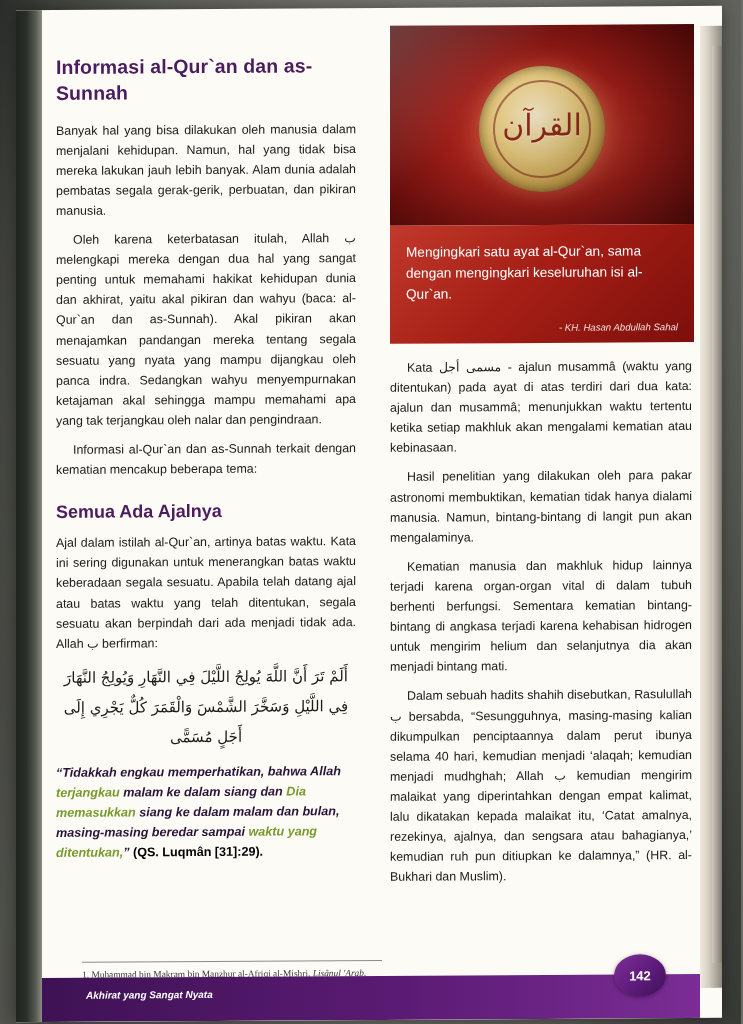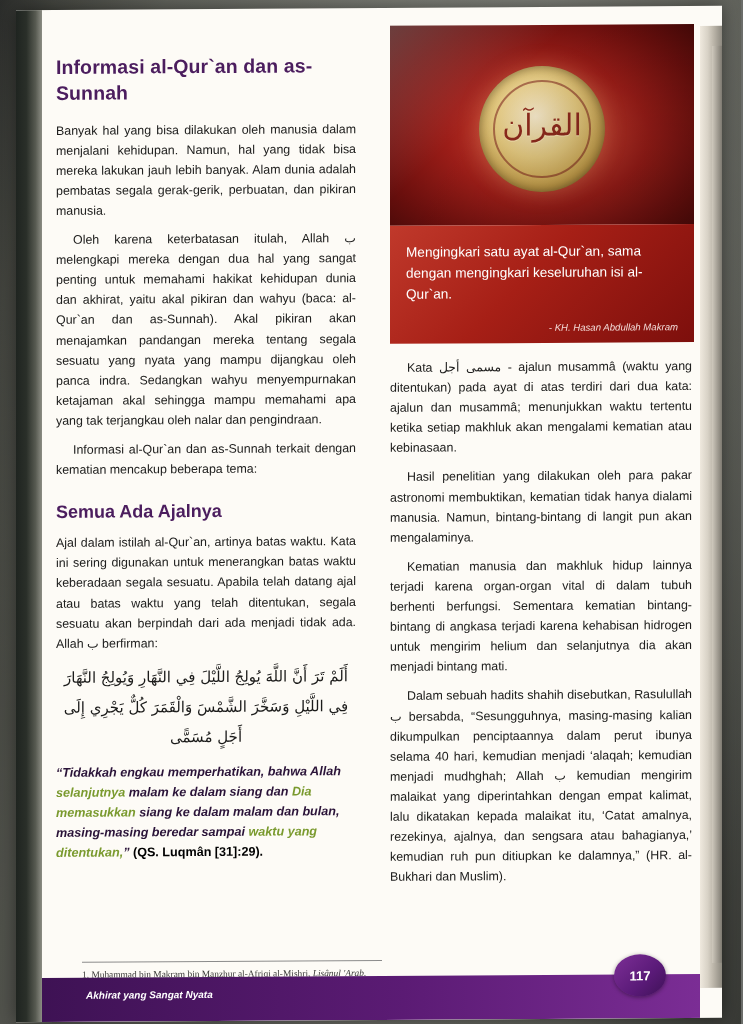--- a/index.html
+++ b/index.html
@@ -241,50 +241,50 @@
         <p class="body indent">Oleh karena keterbatasan itulah, Allah ب melengkapi mereka dengan dua hal yang sangat penting untuk memahami hakikat kehidupan dunia dan akhirat, yaitu akal pikiran dan wahyu (baca: al-Qur`an dan as-Sunnah). Akal pikiran akan menajamkan pandangan mereka tentang segala sesuatu yang nyata yang mampu dijangkau oleh panca indra. Sedangkan wahyu menyempurnakan ketajaman akal sehingga mampu memahami apa yang tak terjangkau oleh nalar dan pengindraan.</p>
         <p class="body indent">Informasi al-Qur`an dan as-Sunnah terkait dengan kematian mencakup beberapa tema:</p>
 
         <h2 class="subtitle">Semua Ada Ajalnya</h2>
 
         <p class="body"><span>Ajal dalam istilah al-Qur`an, artinya batas waktu. Kata ini sering digunakan untuk menerangkan batas waktu keberadaan segala sesuatu. Apabila telah datang ajal atau batas waktu yang telah ditentukan, segala sesuatu akan berpindah dari ada menjadi tidak ada. Allah ب berfirman:</span></p>
 
         <div class="arabic">أَلَمْ تَرَ أَنَّ اللَّهَ يُولِجُ اللَّيْلَ فِي النَّهَارِ وَيُولِجُ النَّهَارَ فِي اللَّيْلِ وَسَخَّرَ الشَّمْسَ وَالْقَمَرَ كُلٌّ يَجْرِي إِلَى أَجَلٍ مُسَمًّى</div>
 
         <p class="translation">
-          <span>“Tidakkah engkau memperhatikan, bahwa Allah </span><span class="hl">selanjutnya</span><span> malam ke dalam siang dan </span><span class="hl">Dia memasukkan</span><span> siang ke dalam malam dan bulan, masing-masing beredar sampai </span><span class="hl">waktu yang ditentukan,</span><span>”</span>
+          <span>“Tidakkah engkau memperhatikan, bahwa Allah </span><span class="hl">terjangkau</span><span> malam ke dalam siang dan </span><span class="hl">Dia memasukkan</span><span> siang ke dalam malam dan bulan, masing-masing beredar sampai </span><span class="hl">waktu yang ditentukan,</span><span>”</span>
           <span class="ref">(QS. Luqmân [31]:29).</span>
         </p>
       </div>
 
       <div class="hero">
         <div class="medallion"></div>
         <div class="calli">القرآن</div>
         <div class="sheen"></div>
       </div>
 
       <div class="quotebox">
         <div class="qtext">Mengingkari satu ayat al-Qur`an, sama dengan mengingkari keseluruhan isi al-Qur`an.</div>
-        <div class="qauthor">- KH. Hasan Abdullah Makram</div>
+        <div class="qauthor">- KH. Hasan Abdullah Sahal</div>
       </div>
 
       <div class="col-right">
         <p class="body indent">Kata مسمى أجل - ajalun musammâ (waktu yang ditentukan) pada ayat di atas terdiri dari dua kata: ajalun dan musammâ; menunjukkan waktu tertentu ketika setiap makhluk akan mengalami kematian atau kebinasaan.</p>
         <p class="body indent">Hasil penelitian yang dilakukan oleh para pakar astronomi membuktikan, kematian tidak hanya dialami manusia. Namun, bintang-bintang di langit pun akan mengalaminya.</p>
         <p class="body indent">Kematian manusia dan makhluk hidup lainnya terjadi karena organ-organ vital di dalam tubuh berhenti berfungsi. Sementara kematian bintang-bintang di angkasa terjadi karena kehabisan hidrogen untuk mengirim helium dan selanjutnya dia akan menjadi bintang mati.</p>
         <p class="body indent">Dalam sebuah hadits shahih disebutkan, Rasulullah ب bersabda, “Sesungguhnya, masing-masing kalian dikumpulkan penciptaannya dalam perut ibunya selama 40 hari, kemudian menjadi ‘alaqah; kemudian menjadi mudhghah; Allah ب kemudian mengirim malaikat yang diperintahkan dengan empat kalimat, lalu dikatakan kepada malaikat itu, ‘Catat amalnya, rezekinya, ajalnya, dan sengsara atau bahagianya,’ kemudian ruh pun ditiupkan ke dalamnya,” (HR. al-Bukhari dan Muslim).</p>
       </div>
 
       <div class="footnote-rule"></div>
       <div class="footnote">
         <span>1.</span>
         <span>Muhammad bin Makram bin Manzhur al-Afriqi al-Mishri, </span><span class="it">Lisânul 'Arab.</span>
       </div>
 
       <div class="band">
         <div class="ghost">&nbsp;</div>
         <div class="runtitle">Akhirat yang Sangat Nyata</div>
       </div>
-      <div class="pagenum-circle">117</div>
+      <div class="pagenum-circle">142</div>
 
     </div>
   </div>
 </div>
 
 </body></html>

